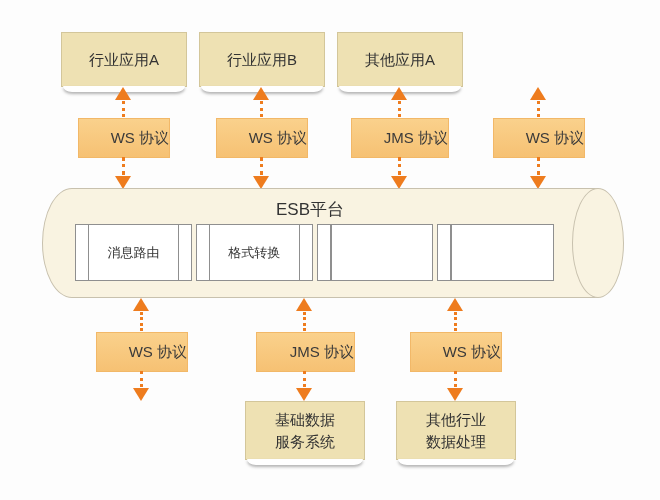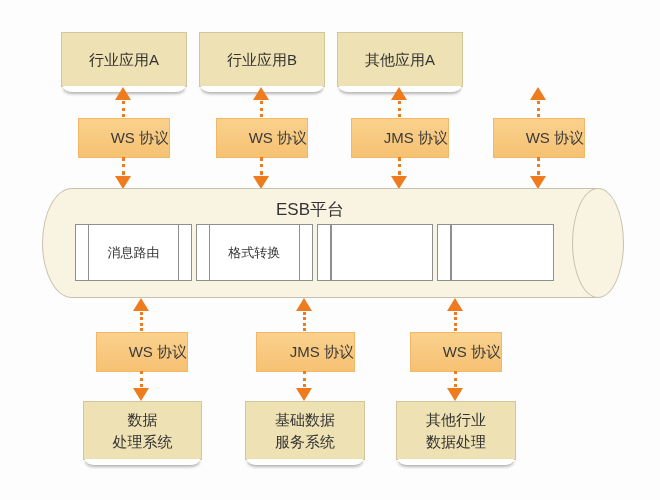--- a/index.html
+++ b/index.html
@@ -190,24 +190,20 @@
   </div>
   <div class="arr" style="left:296px;top:370px;height:31px">
     <div class="shaft"></div>
     <div class="head-down"></div>
   </div>
   <div class="arr" style="left:447px;top:370px;height:31px">
     <div class="shaft"></div>
     <div class="head-down"></div>
   </div>
 
-  <div class="box-tan" style="left:83px;top:401px;width:117px;height:57px">
-    <span>数据</span>
-    <span>处理系统</span>
-  </div>
   <div class="box-tan" style="left:245px;top:401px;width:118px;height:57px">
     <span>基础数据</span>
     <span>服务系统</span>
   </div>
   <div class="box-tan" style="left:396px;top:401px;width:118px;height:57px">
     <span>其他行业</span>
     <span>数据处理</span>
   </div>
 
 </div>

